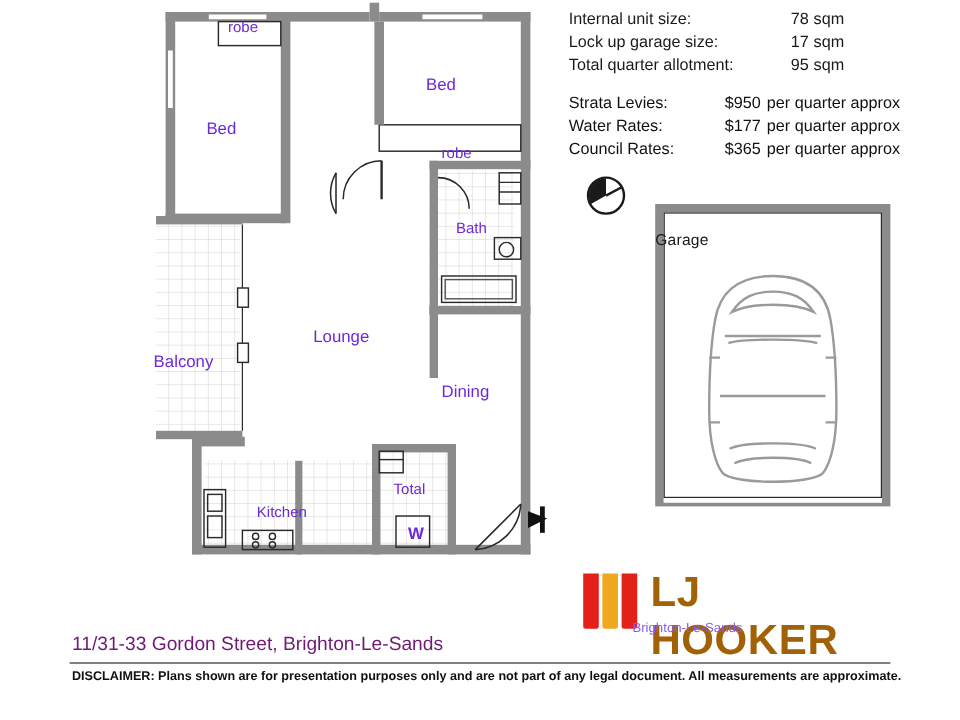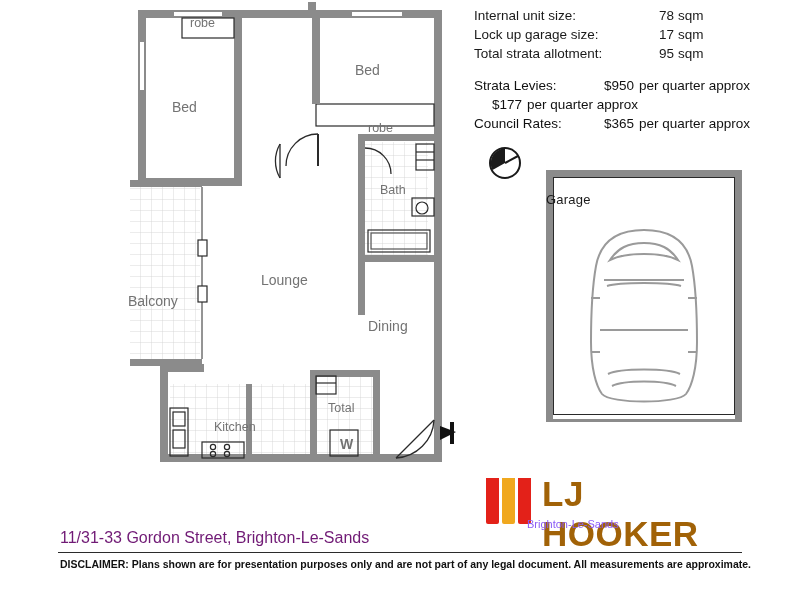--- a/index.html
+++ b/index.html
@@ -33,21 +33,21 @@
   .garage{position:absolute;left:546px;top:170px;width:196px;height:252px;}
   .garage .outer{position:absolute;inset:0;border:7px solid #8b8b8b;background:#fff;box-sizing:border-box;}
   .garage .inner{position:absolute;left:7px;top:7px;right:7px;bottom:7px;border:1.5px solid #2a2a2a;box-sizing:border-box;}
   .garage .door{position:absolute;left:7px;bottom:3px;width:182px;height:4px;background:#fff;}
   .garage .label{position:absolute;top:22px;left:0;width:100%;text-align:left;font-size:13px;letter-spacing:.2px;}
   .garage .car{position:absolute;left:28px;top:56px;}
 
   
   .plan{position:absolute;left:130px;top:2px;width:330px;height:480px;}
   .plan svg{display:block;}
-  .rlabel{position:absolute;font-size:12.5px;color:#737373;white-space:nowrap;text-align:right;}
+  .rlabel{position:absolute;font-size:12.5px;color:#6d28d9;white-space:nowrap;text-align:right;}
   .rlabel.big{font-size:14px;}
 
   
   .logo{position:absolute;left:486px;top:476px;width:262px;height:66px;}
   .logo .bars{position:absolute;left:0;top:2px;width:46px;height:46px;display:flex;gap:3px;}
   .logo .bars i{display:block;width:13px;height:46px;border-radius:0 0 2px 2px;}
   .logo .bars i:nth-child(1){background:#e32119;}
   .logo .bars i:nth-child(2){background:#f0a81e;}
   .logo .bars i:nth-child(3){background:#e32119;}
   .logo .name{position:absolute;left:56px;top:-2px;font-size:35px;font-weight:bold;letter-spacing:.5px;color:#a16207;}
@@ -64,30 +64,30 @@
 <div class="root">
 
   <div class="info info-g1">
     <div class="row">
       <span class="lbl">Internal unit size:</span><span class="val">78</span><span class="unit">sqm</span>
     </div>
     <div class="row">
       <span class="lbl">Lock up garage size:</span><span class="val">17</span><span class="unit">sqm</span>
     </div>
     <div class="row">
-      <span class="lbl">Total strata allotment:</span><span class="val">95</span><span class="unit">sqm</span>
+      <span class="lbl">Total quarter allotment:</span><span class="val">95</span><span class="unit">sqm</span>
     </div>
   </div>
 
   <div class="info info-g2">
     <div class="row">
       <span class="lbl">Strata Levies:</span><span class="val">$950</span><span class="unit">per quarter approx</span>
     </div>
     <div class="row">
-      <span class="val">$177</span><span class="unit">per quarter approx</span>
+      <span class="lbl">Water Rates:</span><span class="val">$177</span><span class="unit">per quarter approx</span>
     </div>
     <div class="row">
       <span class="lbl">Council Rates:</span><span class="val">$365</span><span class="unit">per quarter approx</span>
     </div>
   </div>
 
   <div class="north">
     <svg width="34" height="34" viewBox="0 0 34 34">
       <circle cx="17" cy="17" r="15" fill="#ffffff" stroke="#1a1a1a" stroke-width="2"></circle>
       <path d="M17 17 L17 2.5 A14.5 14.5 0 0 0 4.5 24 Z" fill="#1a1a1a"></path>

